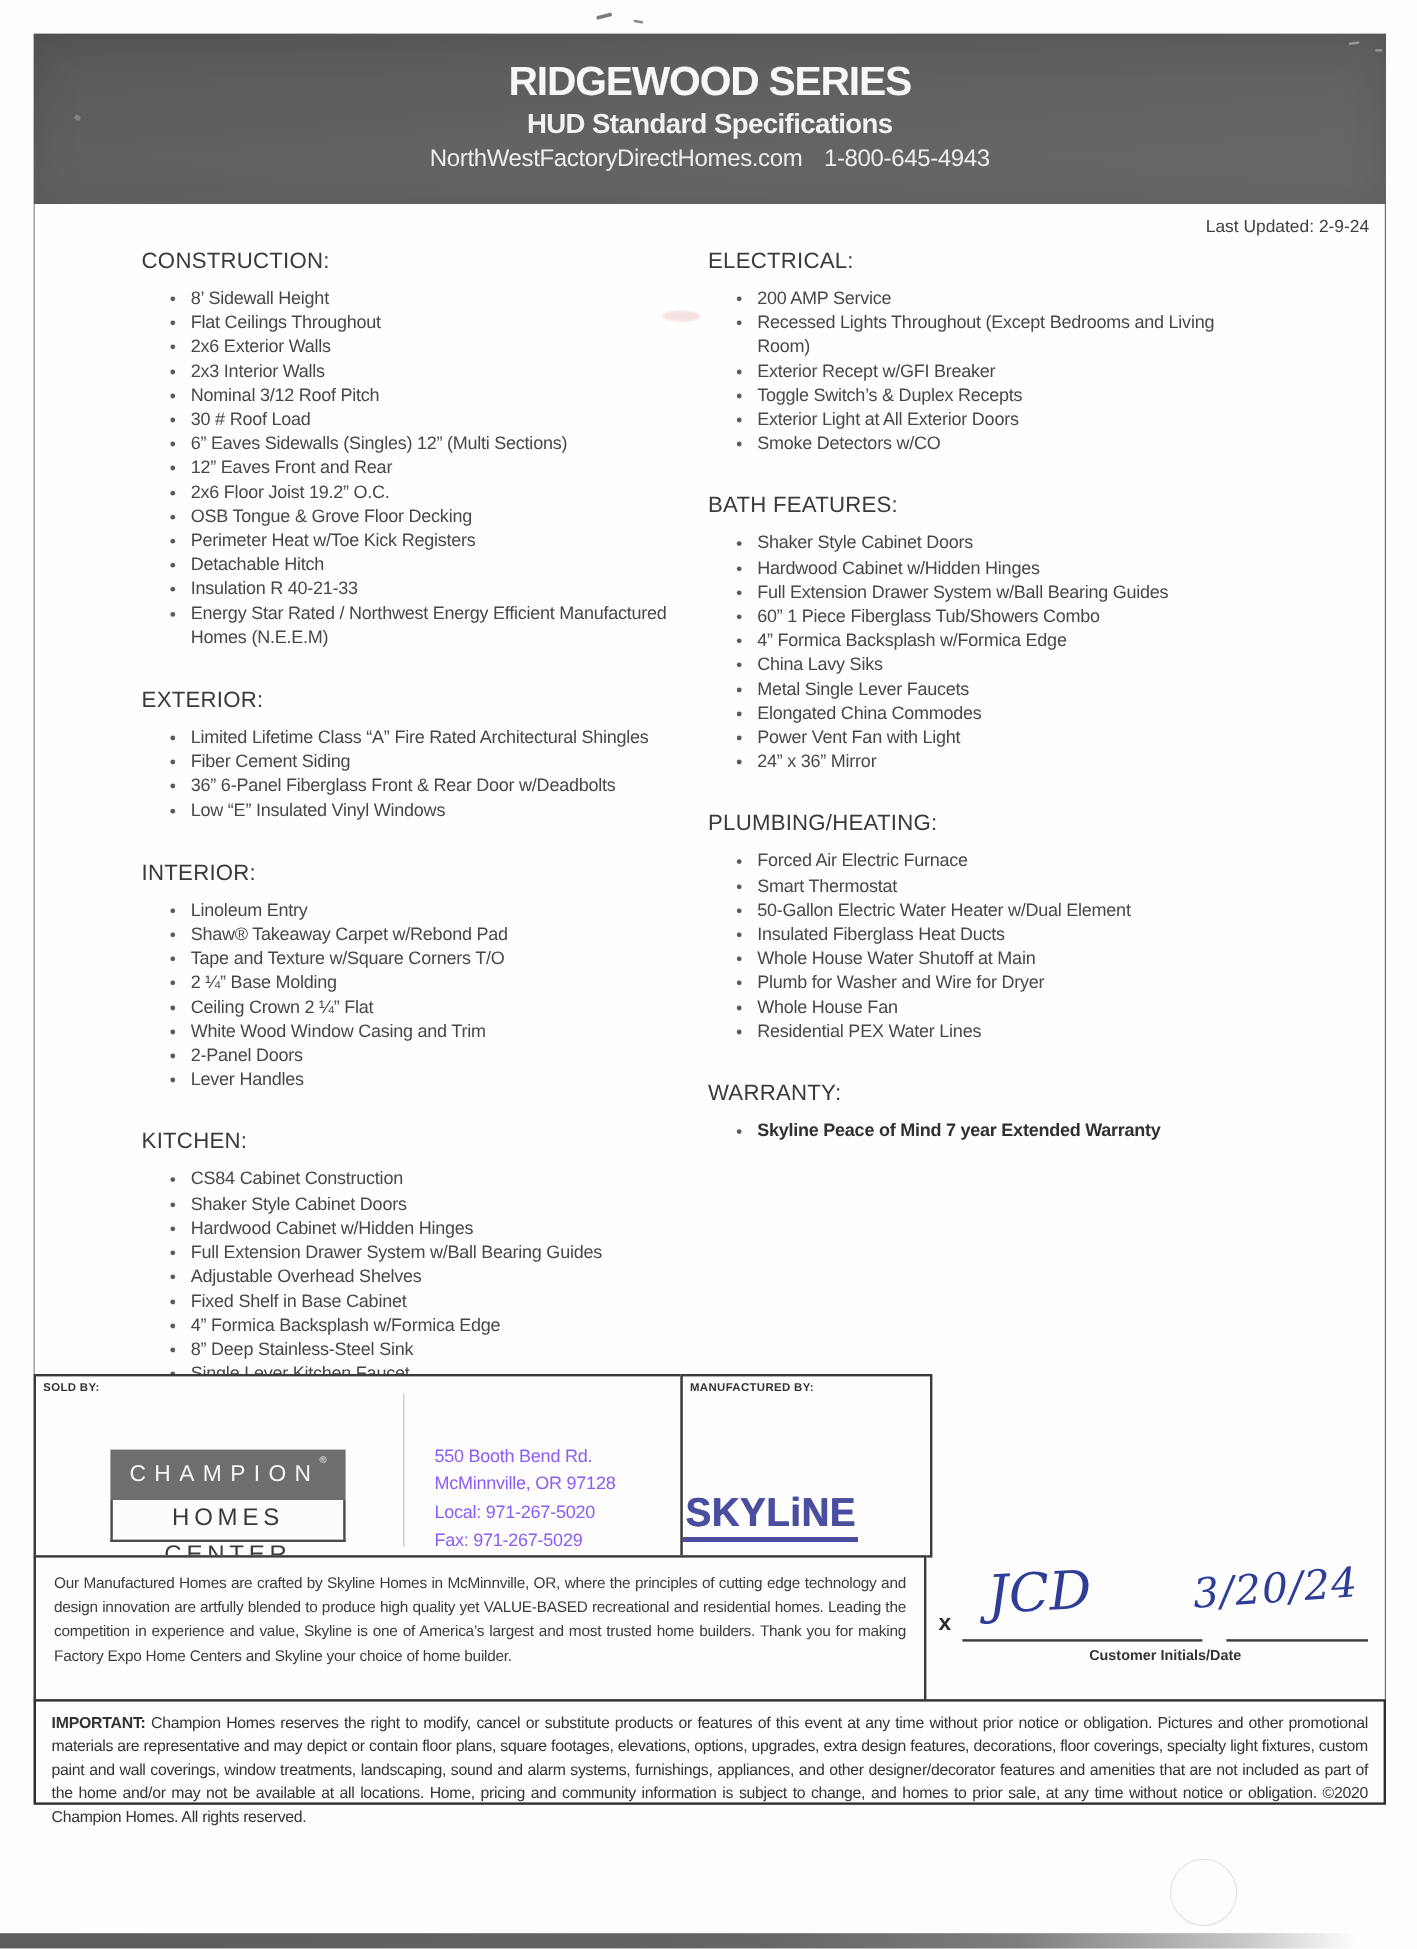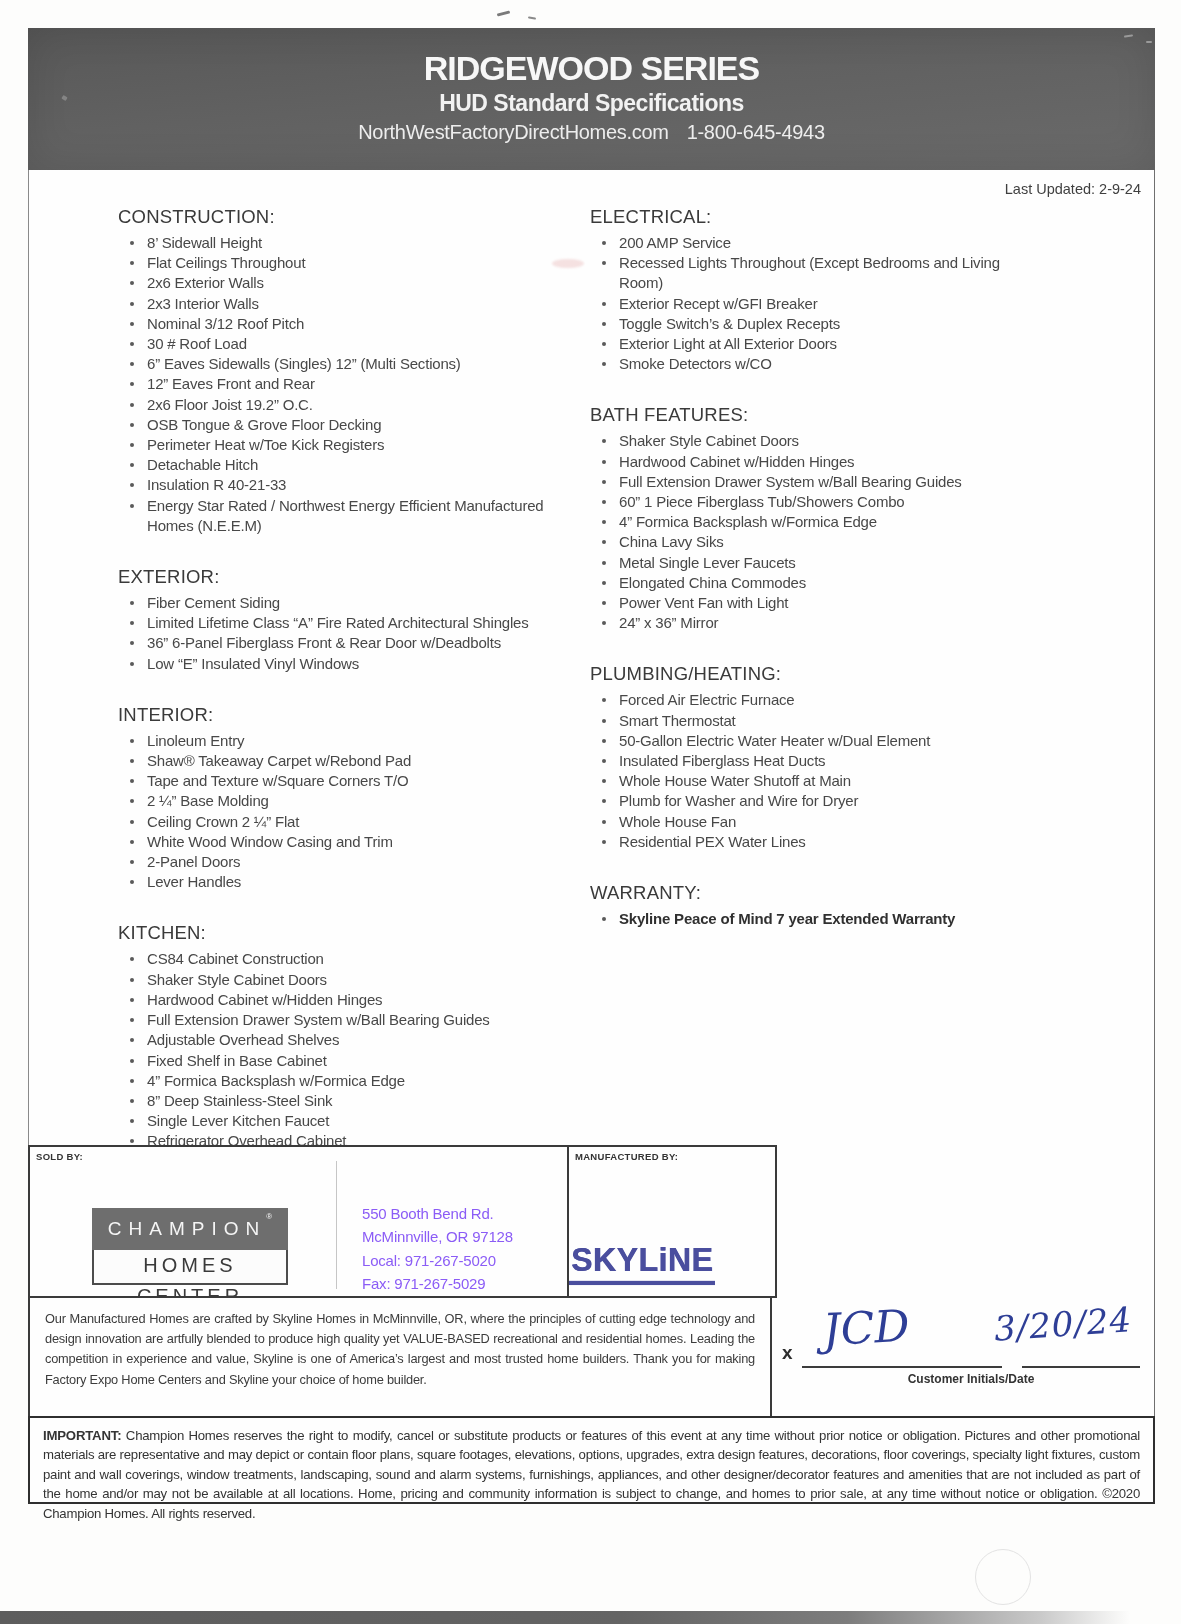--- a/index.html
+++ b/index.html
@@ -29,21 +29,21 @@
   }
   .last-updated { position:absolute; top:181px; right:40px; font-size:14.5px; color:#3f3f3f; }
   
   .col { position:absolute; top:206px; }
   .col-left  { left:118px; width:452px; }
   .col-right { left:590px; width:436px; }
   .spec-section { margin-top:30px; }
   .spec-section:first-child { margin-top:0; }
   .spec-heading { margin:0 0 6px 0; font-size:18.5px; line-height:21px; font-weight:normal;
                   color:#3a3a3a; letter-spacing:0.2px; }
-  .spec-list { margin:0; padding:0; list-style:none; }
+  .spec-list { margin:12px; padding:0; list-style:none; }
   .spec-item { position:relative; padding-left:29px; font-size:15px; line-height:20.2px;
                color:#484848; letter-spacing:-0.2px; }
   .spec-item .blt { position:absolute; left:12px; top:8px; width:4px; height:4px;
                     border-radius:50%; background:#5a5a5a; }
   .spec-item.bold { font-weight:bold; color:#303030; }
   
   .sold-by-box { position:absolute; left:28px; top:1145px; width:541px; height:153px;
                  border:2px solid #3a3a3a; background:#fefefe; }
   .mfg-box     { position:absolute; left:567px; top:1145px; width:210px; height:153px;
                  border:2px solid #3a3a3a; background:#fefefe; }
@@ -130,22 +130,22 @@
           <li class="spec-item"><span class="blt"></span><span class="itxt">OSB Tongue &amp; Grove Floor Decking</span></li>
           <li class="spec-item"><span class="blt"></span><span class="itxt">Perimeter Heat w/Toe Kick Registers</span></li>
           <li class="spec-item"><span class="blt"></span><span class="itxt">Detachable Hitch</span></li>
           <li class="spec-item"><span class="blt"></span><span class="itxt">Insulation R 40-21-33</span></li>
           <li class="spec-item"><span class="blt"></span><span class="itxt">Energy Star Rated / Northwest Energy Efficient Manufactured Homes (N.E.E.M)</span></li>
         </ul>
       </section>
       <section class="spec-section">
         <h2 class="spec-heading">EXTERIOR:</h2>
         <ul class="spec-list">
+          <li class="spec-item"><span class="blt"></span><span class="itxt">Limited Lifetime Class “A” Fire Rated Architectural Shingles</span></li>
           <li class="spec-item"><span class="blt"></span><span class="itxt">Fiber Cement Siding</span></li>
-          <li class="spec-item"><span class="blt"></span><span class="itxt">Limited Lifetime Class “A” Fire Rated Architectural Shingles</span></li>
           <li class="spec-item"><span class="blt"></span><span class="itxt">36” 6-Panel Fiberglass Front &amp; Rear Door w/Deadbolts</span></li>
           <li class="spec-item"><span class="blt"></span><span class="itxt">Low “E” Insulated Vinyl Windows</span></li>
         </ul>
       </section>
       <section class="spec-section">
         <h2 class="spec-heading">INTERIOR:</h2>
         <ul class="spec-list">
           <li class="spec-item"><span class="blt"></span><span class="itxt">Linoleum Entry</span></li>
           <li class="spec-item"><span class="blt"></span><span class="itxt">Shaw® Takeaway Carpet w/Rebond Pad</span></li>
           <li class="spec-item"><span class="blt"></span><span class="itxt">Tape and Texture w/Square Corners T/O</span></li>

